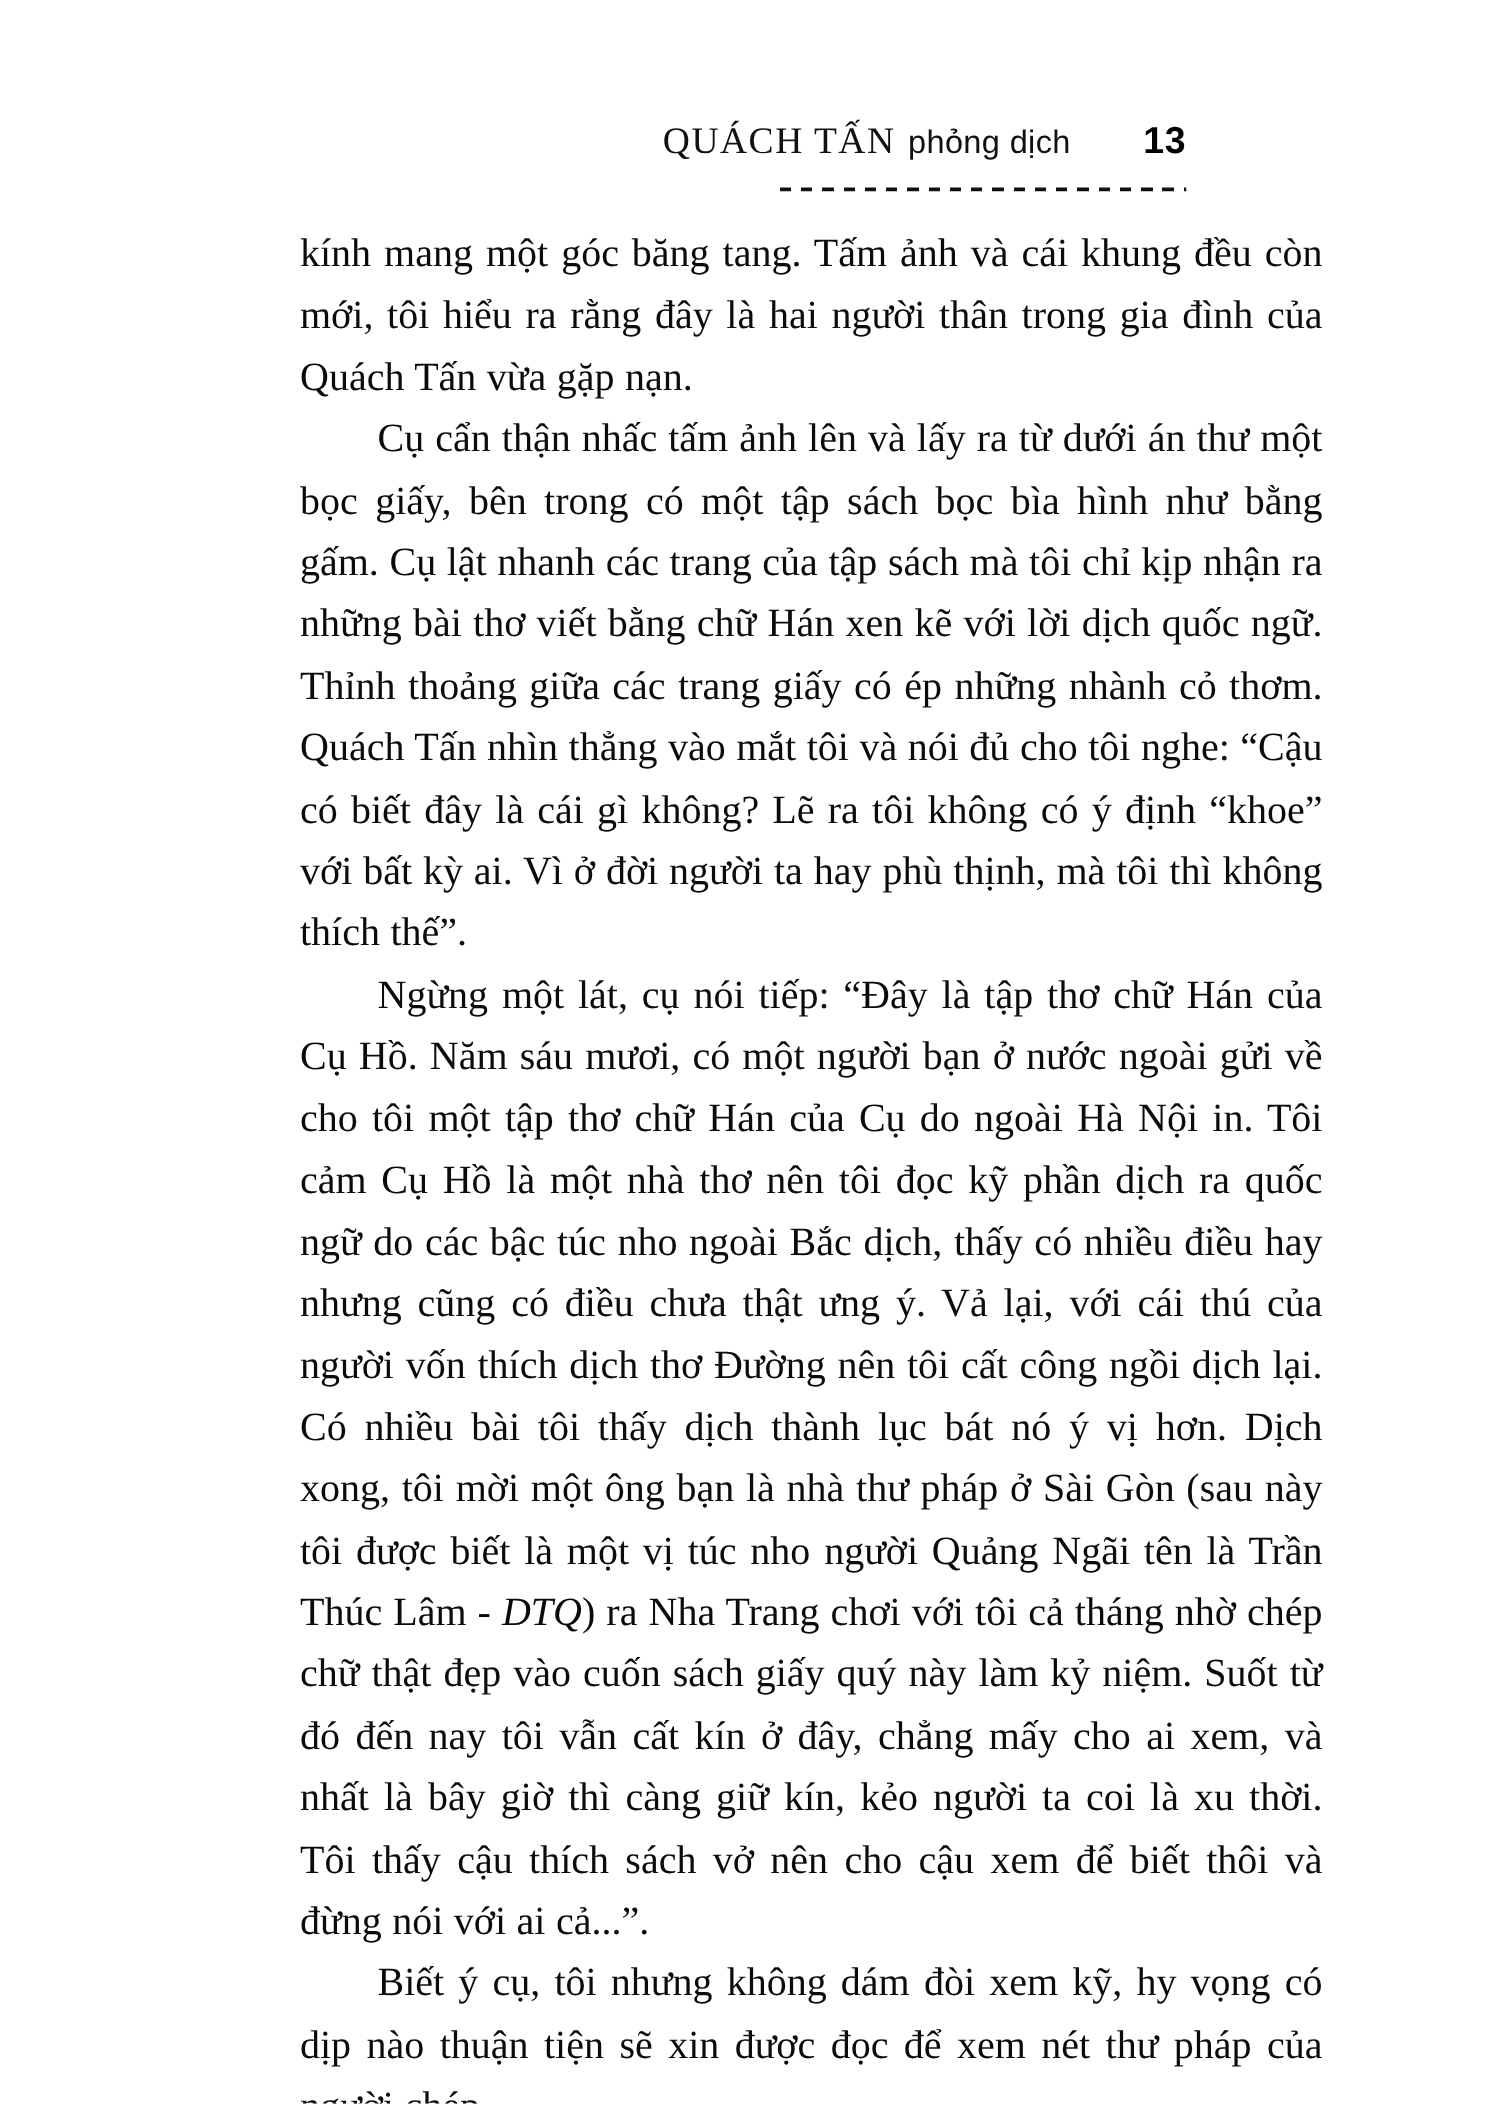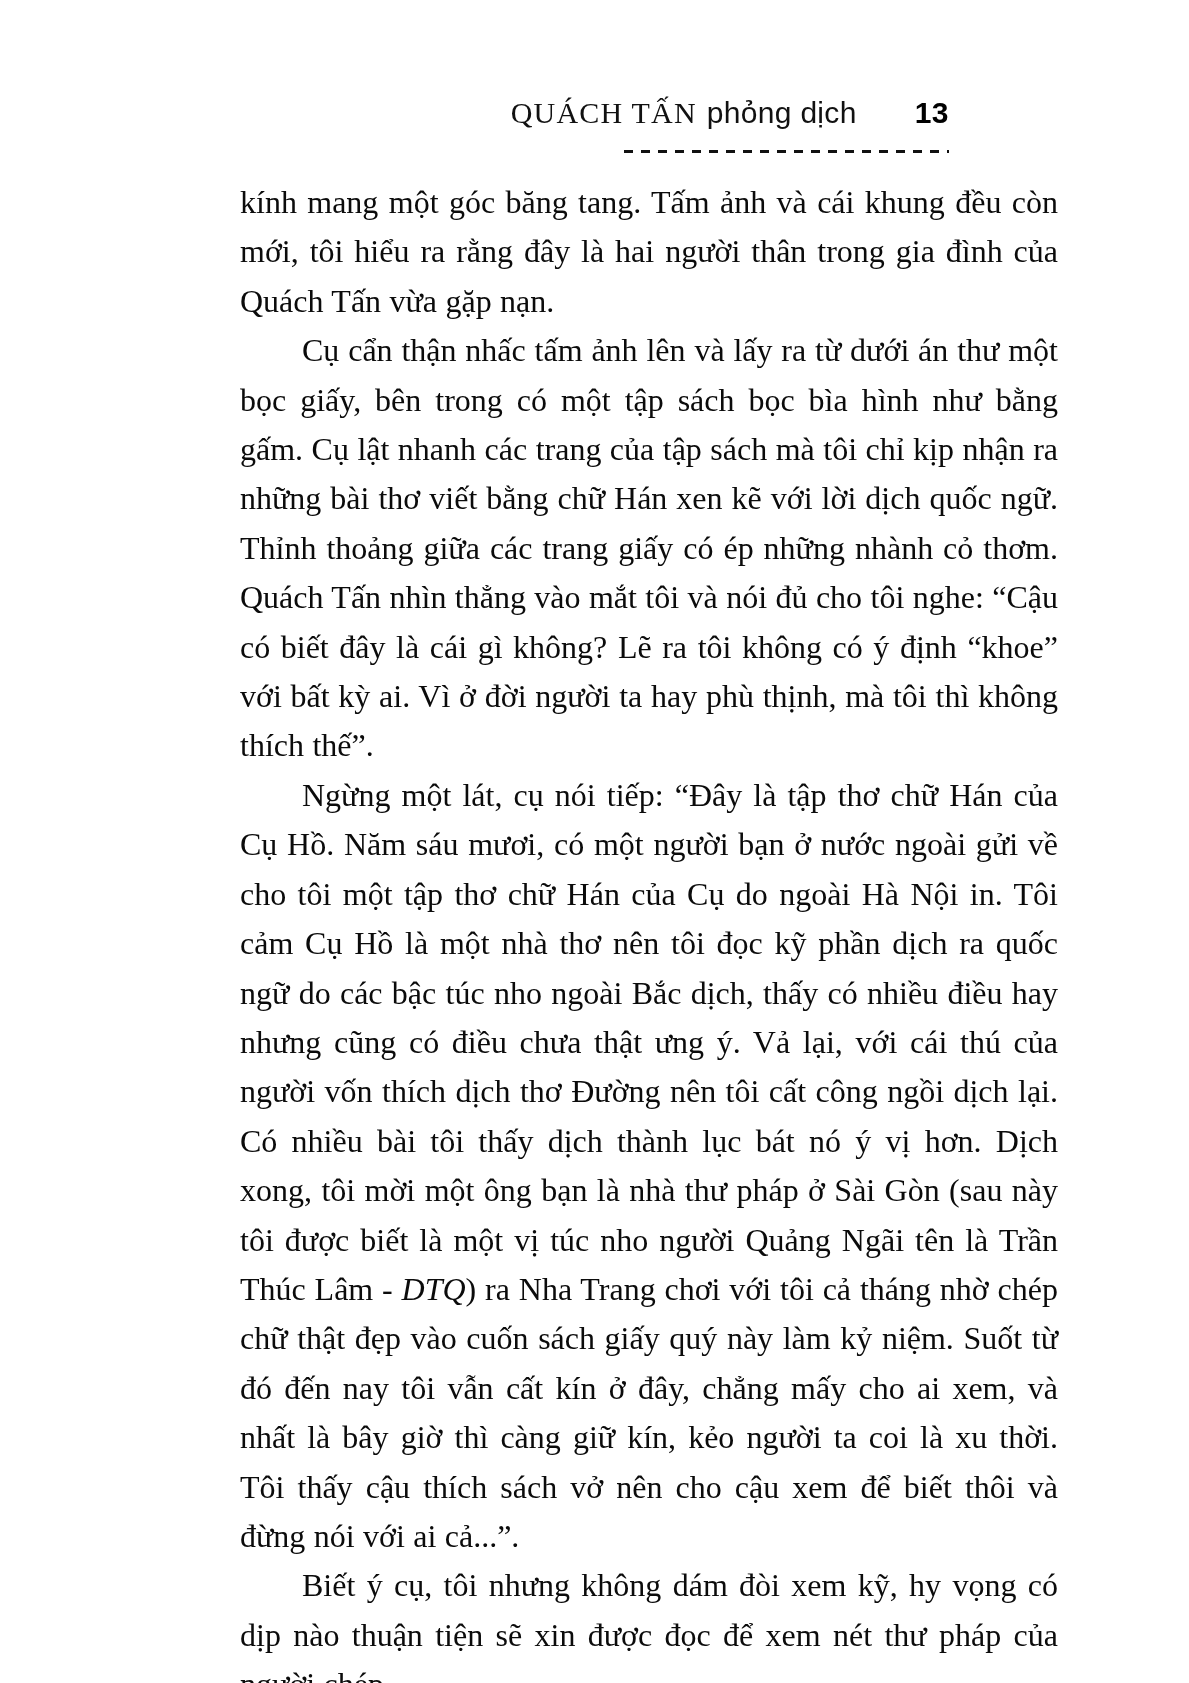--- a/index.html
+++ b/index.html
@@ -39,21 +39,21 @@
   .hdr-author {
     font-family: "Liberation Serif", "DejaVu Serif", serif;
     font-size: 30px;
     letter-spacing: 1.2px;
     color: #111111;
     white-space: pre;
   }
 
   .hdr-role {
     font-family: "Liberation Sans", "DejaVu Sans", sans-serif;
-    font-size: 30px;
+    font-size: 26px;
     font-weight: 400;
     color: #111111;
     letter-spacing: 0.3px;
     white-space: pre;
     margin-left: 10px;
   }
 
   .hdr-pagenum {
     font-family: "Liberation Sans", "DejaVu Sans", sans-serif;
     font-size: 30px;

